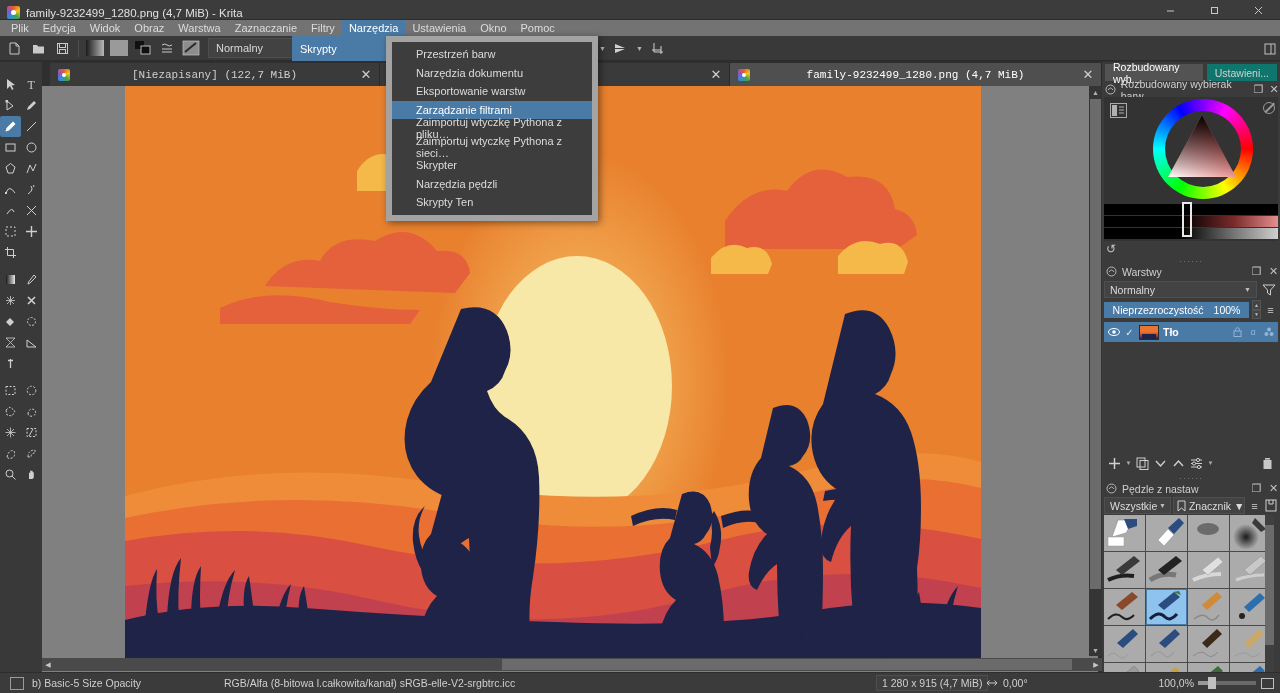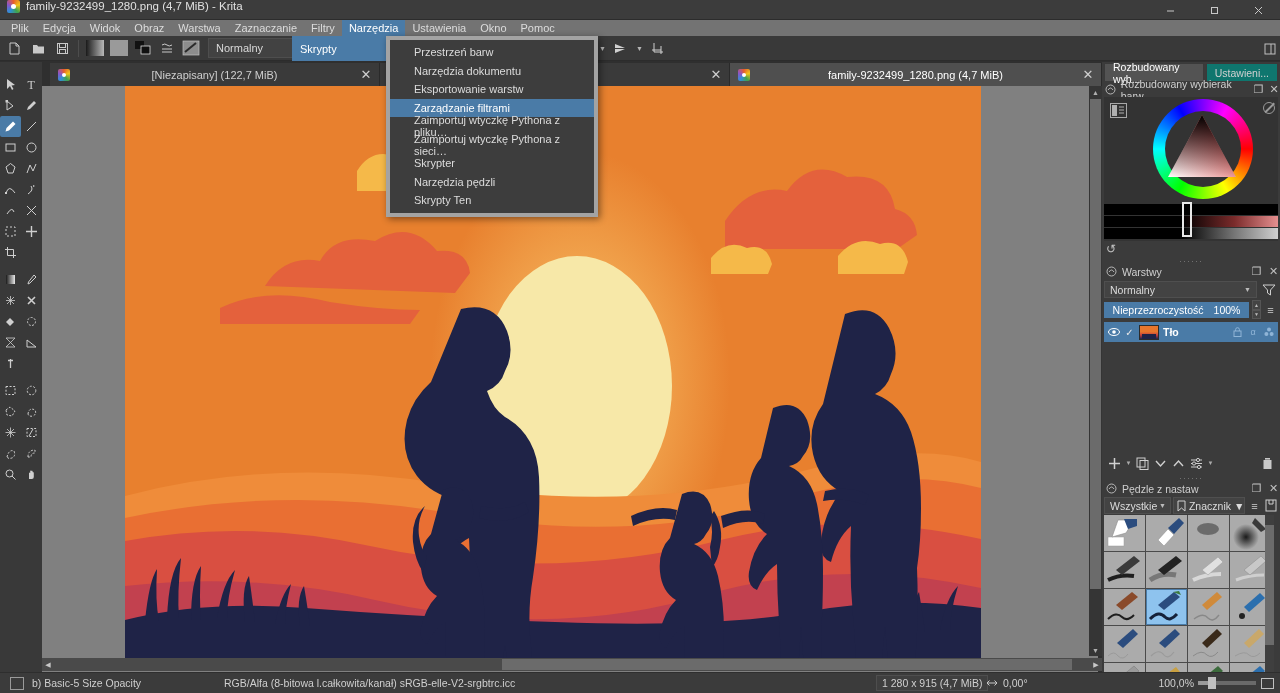--- a/index.html
+++ b/index.html
@@ -8,21 +8,21 @@
     font-family: "Liberation Sans", sans-serif;
     font-size: 11px;
     color:#d5d5d5;
     background:#3b3b3b;
   }
   .app { position:relative; width:1280px; height:693px; background:#2f2f2f; }
 
   
   .titlebar{
     position:absolute; top:0; left:0; width:1280px; height:20px;
-    background:#3c3c3c; display:flex; align-items:flex-start;
+    background:#3c3c3c; display:flex; align-items:flex-end;
     border-bottom:1px solid #2c2c2c;
   }
   .app-logo{ width:13px;height:13px;margin:0 6px 0 7px; border-radius:2px;
     background:conic-gradient(from 0deg,#e85d2a,#f0c419,#3fa34d,#2f8fd6,#8b55c9,#e85d2a);
     position:relative;}
   .app-logo::after{content:"";position:absolute;left:4px;top:4px;width:5px;height:5px;border-radius:50%;background:#fff;}
   .title-text{ font-size:11.5px; color:#e0e0e0; }
   .win-btns{ position:absolute; right:0; top:0; height:20px; display:flex; }
   .win-btn{ width:44px;height:20px;display:flex;align-items:center;justify-content:center;
     color:#c8c8c8; font-size:12px; }
@@ -70,21 +70,21 @@
   }
   .doc-tab{
     height:23px; display:flex; align-items:center; gap:6px;
     background:#3a3a3a; border-right:1px solid #2a2a2a;
     padding:0 6px 0 8px; font-size:11px; color:#cfcfcf; position:relative;
   }
   .doc-tab.active{ background:#4f4f4f; color:#ffffff; }
   .tab-ico{ width:12px;height:12px;border-radius:2px;flex:none;
     background:conic-gradient(from 0deg,#e85d2a,#f0c419,#3fa34d,#2f8fd6,#8b55c9,#e85d2a);}
   .tab-ico::after{content:"";display:block;margin:4px auto;width:4px;height:4px;border-radius:50%;background:#fff;}
-  .tab-label{ flex:1; text-align:center; white-space:nowrap; overflow:hidden; }
+  .tab-label{ flex:1; text-align:center; white-space:nowrap; overflow:hidden;font-family:Liberation Mono, monospace; }
   .tab-x{ font-size:13px; color:#cfcfcf; width:14px; text-align:center; }
 
   
   .toolbox{
     position:absolute; top:62px; left:0; width:42px; height:610px;
     background:#393939; padding-top:12px;
     display:flex; flex-wrap:wrap; align-content:flex-start;
   }
   .tool{ width:21px;height:21px;display:flex;align-items:center;justify-content:center;
     color:#cfcfcf; }
@@ -210,21 +210,21 @@
 
   
   .submenu-label{
     position:absolute; top:36px; left:292px; width:186px; height:25px;
     background:#4a7ba7; color:#fff; display:flex; align-items:center; font-size:11px;
     padding:0 8px;
   }
   .submenu-label .arrow{ margin-left:auto; font-size:8px; }
   .popup{
     position:absolute; top:36px; left:386px; width:212px;
-    background:#3d3d3d; border:4px solid #a3a3a3; padding:3px 0;
+    background:#3d3d3d; border:6px solid #a3a3a3; padding:3px 0;
     box-shadow:2px 2px 7px rgba(0,0,0,.45); z-index:60;
   }
   .pitem{ height:18.5px; display:flex; align-items:center; padding-left:24px;
     font-size:11px; color:#dcdcdc; }
   .pitem.hl{ background:#4a7ba7; color:#ffffff; }
 
   .right-edge{ position:absolute; right:0; top:36px; width:20px; height:25px;
     display:flex; align-items:center; justify-content:center; color:#c0c0c0;}
 </style>
 </head>

